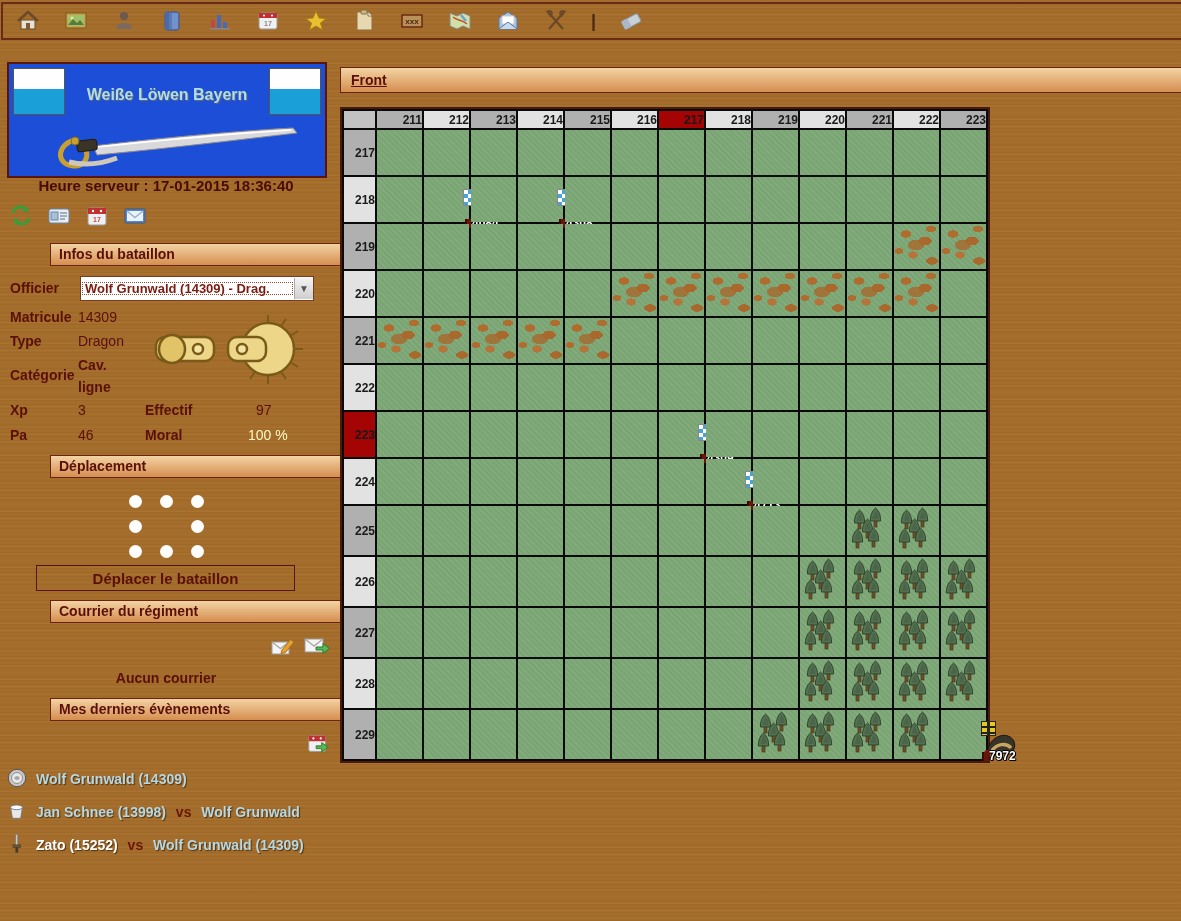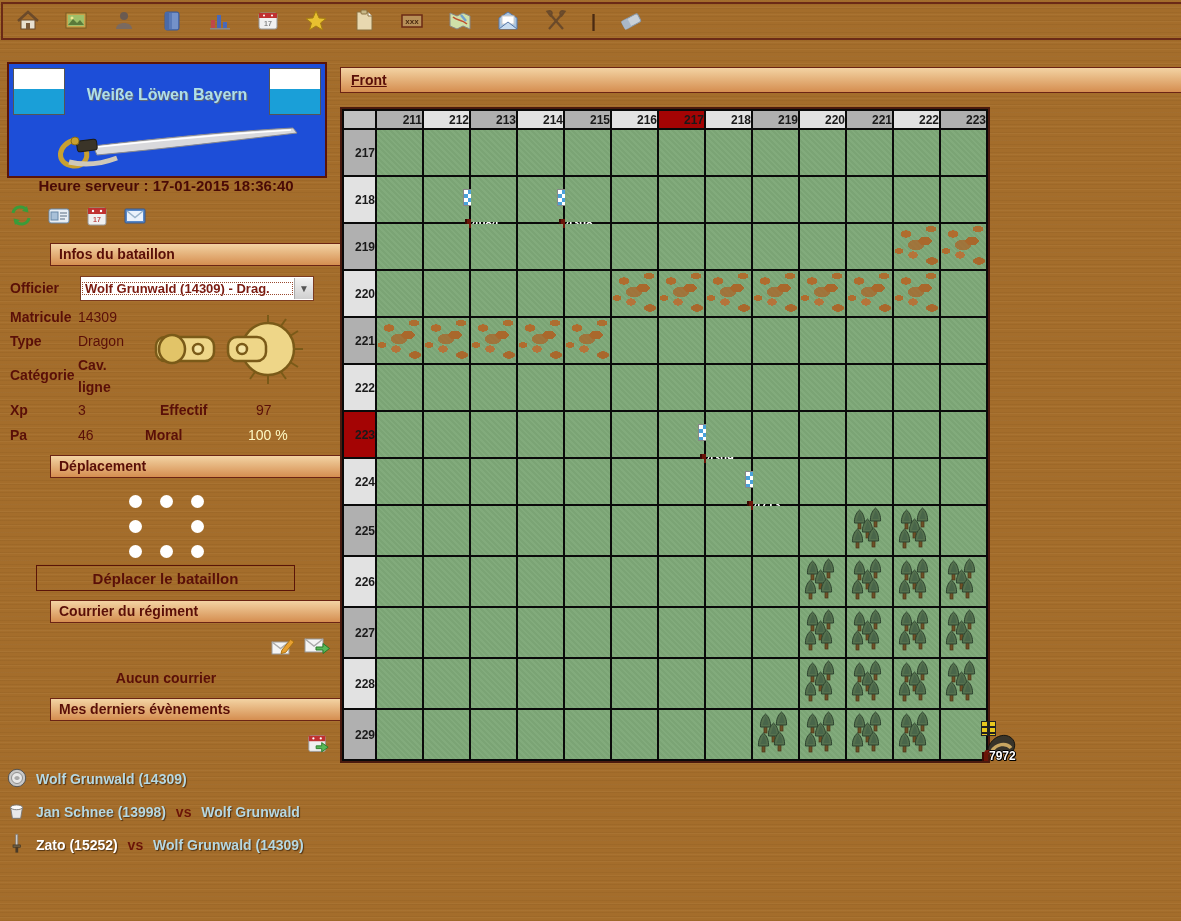--- a/index.html
+++ b/index.html
@@ -256,21 +256,21 @@
       <path d="M131 62 L136 69"></path>
       <path d="M118 65 L118 74"></path>
       <path d="M105 62 L100 69"></path>
   </g>
   <rect x="78" y="27" width="38" height="24" rx="9" fill="#eed688" stroke="#7a5a18" stroke-width="2.5"></rect>
   <circle cx="92" cy="39" r="5" fill="#f4e4a4" stroke="#7a5a18" stroke-width="2.5"></circle>
 </svg>
 
 <div class="lbl" style="left:10px;top:402px">Xp</div>
 <div class="val" style="left:78px;top:402px">3</div>
-<div class="lbl" style="left:160px;top:402px">Effectif</div>
+<div class="lbl" style="left:145px;top:402px">Effectif</div>
 <div class="val" style="left:256px;top:402px">97</div>
 <div class="lbl" style="left:10px;top:427px">Pa</div>
 <div class="val" style="left:78px;top:427px">46</div>
 <div class="lbl" style="left:145px;top:427px">Moral</div>
 <div class="val green" style="left:248px;top:427px">100 %</div>
 
 <div class="shead" style="top:455px">Déplacement</div>
 
 <div id="dots" class="abs">
   <div class="dot" style="left:0;top:0"></div>

